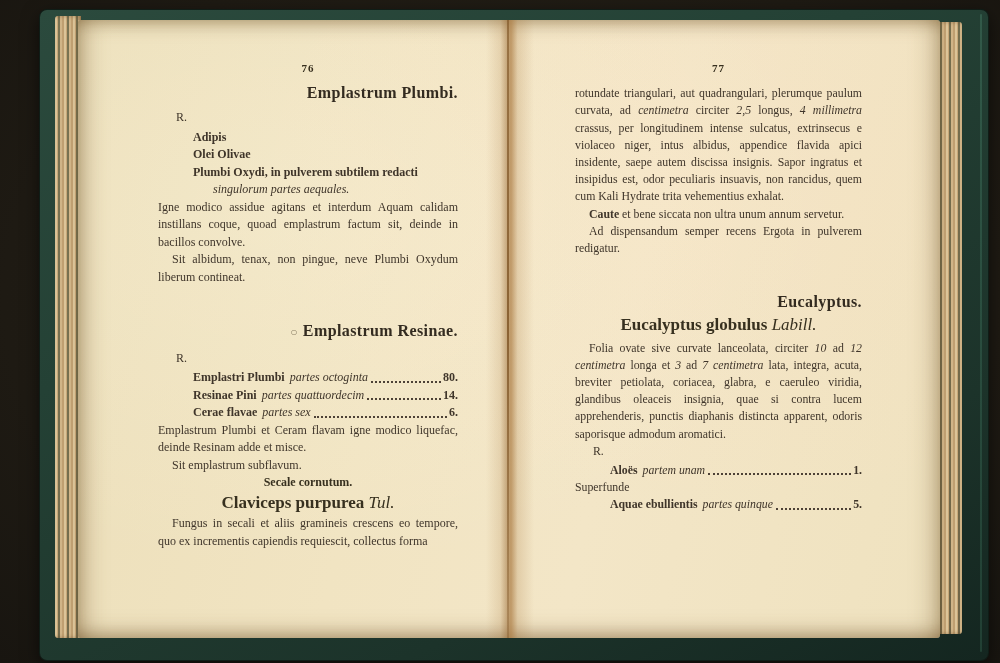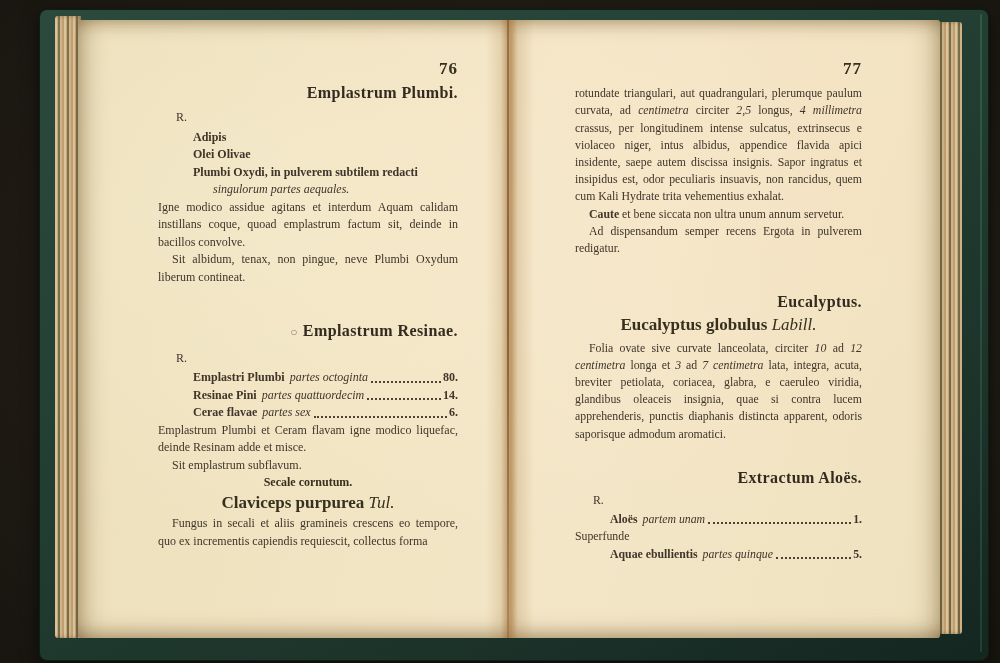--- a/index.html
+++ b/index.html
@@ -52,21 +52,21 @@
       rgba(171,123,66,.72) 52%,
       rgba(164,115,58,.22) 66%,
       rgba(164,115,58,0) 100%);
   }
   .gutter::before{content:"";position:absolute;left:21px;top:0;bottom:0;width:2px;
     background:linear-gradient(rgba(120,78,30,.55),rgba(120,78,30,.75) 50%,rgba(120,78,30,.3));}
   
   .col{position:absolute;font-size:12px;line-height:17.5px;}
   .col-left{left:80px;top:40px;width:300px;}
   .col-right{left:497px;top:40px;width:287px;font-size:11.8px;line-height:17.2px;}
-  .pagenum{text-align:right;font-weight:bold;font-size:17px;letter-spacing:1px;color:#37301f;}
+  .pagenum{text-align:center;font-weight:bold;font-size:11px;letter-spacing:1px;color:#37301f;}
   .h1{text-align:right;font-weight:bold;font-size:16px;letter-spacing:.4px;color:#332b20;}
   .h1 .mark{font-weight:normal;color:#8d8168;font-size:12px;margin-right:5px;}
   .subh{text-align:center;font-weight:bold;font-size:12px;color:#37301f;}
   .subh2{text-align:center;font-size:17px;color:#37301f;}
   .rx{padding-left:18px;}
   .ing{padding-left:35px;font-weight:bold;}
   .ingnote{padding-left:55px;font-style:italic;}
   .para{text-align:justify;}
   .pind{text-indent:14px;}
   .recipe-row{display:flex;padding-left:35px;}
@@ -137,21 +137,20 @@
       <div class="pagenum mb8">77</div>
 
       <div class="para"><span>rotundate triangulari, aut quadrangulari, plerumque paulum curvata, ad </span><span class="it">centimetra</span><span> circiter </span><span class="it">2,5</span><span> longus, </span><span class="it">4 millimetra</span><span> crassus, per longitudinem intense sulcatus, extrinsecus e violaceo niger, intus albidus, appendice flavida apici insidente, saepe autem discissa insignis.  Sapor ingratus et insipidus est, odor peculiaris insuavis, non rancidus, quem cum Kali Hydrate trita vehementius exhalat.</span></div>
       <div class="para pind"><span class="bd">Caute</span><span> et bene siccata non ultra unum annum servetur.</span></div>
       <div class="para pind">Ad dispensandum semper recens Ergota in pulverem redigatur.</div>
 
       <div class="h1 sp36 mb6">Eucalyptus.</div>
       <div class="subh2 mb6"><span class="bd">Eucalyptus globulus</span><span class="it"> Labill.</span></div>
       <div class="para pind"><span>Folia ovate sive curvate lanceolata, circiter </span><span class="it">10</span><span> ad </span><span class="it">12 centimetra</span><span> longa et </span><span class="it">3</span><span> ad </span><span class="it">7 centimetra</span><span> lata, integra, acuta, breviter petiolata, coriacea, glabra, e caeruleo viridia, glandibus oleaceis insignia, quae si contra lucem apprehenderis, punctis diaphanis distincta apparent, odoris saporisque admodum aromatici.</span></div>
 
-      <div class="h1 sp26 mb6">Extractum Aloës.</div>
       <div class="rx mb2">R.</div>
       <div class="recipe-row">
         <span class="recipe-name">Aloës</span>
         <span class="recipe-qty">partem unam</span>
         <span class="leader"></span>
         <span class="recipe-value">1.</span>
       </div>
       <div class="plain">Superfunde</div>
       <div class="recipe-row">
         <span class="recipe-name">Aquae ebullientis</span>

